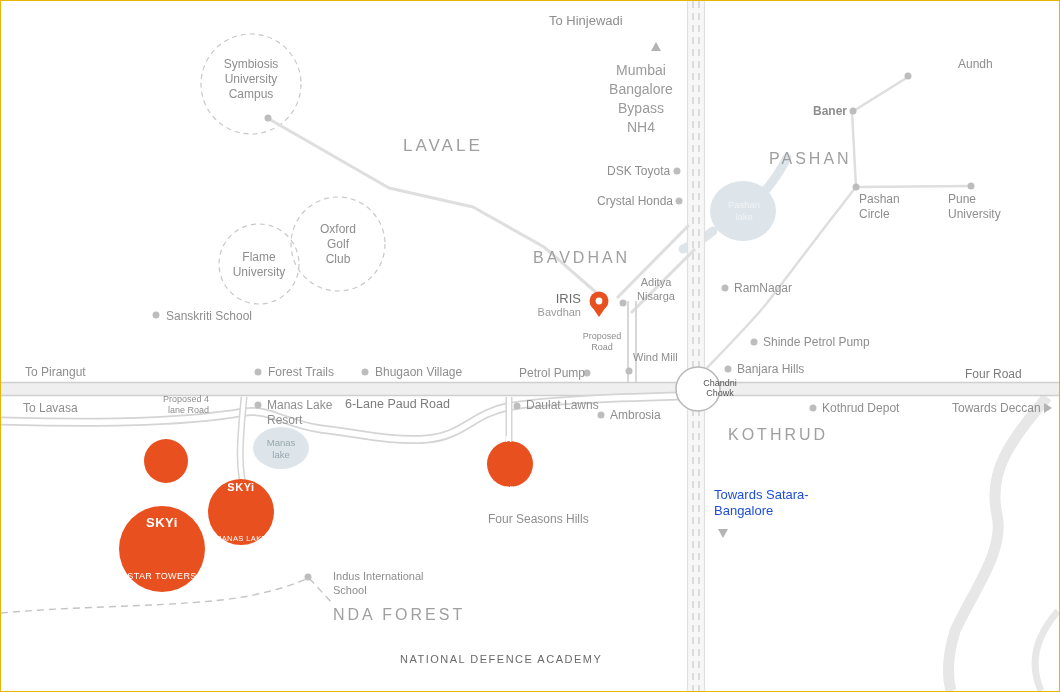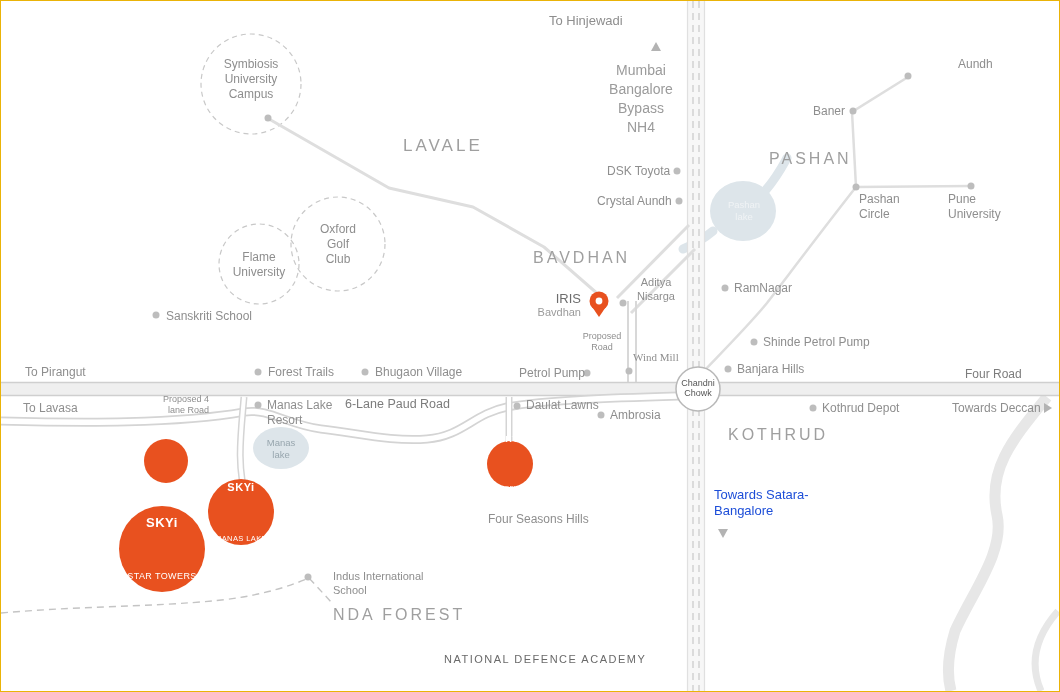--- a/index.html
+++ b/index.html
@@ -117,70 +117,70 @@
     </g>
   </svg>
 
   <div class="lbl" style="left:548px;top:12px;font-size:13px;">To Hinjewadi</div>
   <div class="lbl wrap center" style="left:604px;top:60px;width:72px;font-size:14px;line-height:1.35;color:#9b9b9b;">Mumbai Bangalore Bypass NH4</div>
 
   <div class="lbl wrap center" style="left:210px;top:56px;width:80px;">Symbiosis University Campus</div>
   <div class="lbl area" style="left:402px;top:135px;font-size:17px;">LAVALE</div>
 
   <div class="lbl" style="left:606px;top:163px;">DSK Toyota</div>
-  <div class="lbl" style="left:596px;top:193px;">Crystal Aundh</div>
+  <div class="lbl" style="left:596px;top:193px;">Crystal Honda</div>
 
   <div class="lbl area" style="left:768px;top:148px;">PASHAN</div>
   <div class="lbl" style="left:917px;top:56px;margin-left:40px;">Aundh</div>
-  <div class="lbl" style="left:812px;top:103px;">Baner</div>
+  <div class="lbl" style="left:812px;top:103px;font-weight:bold;">Baner</div>
   <div class="lbl wrap" style="left:858px;top:191px;width:52px;">Pashan Circle</div>
   <div class="lbl wrap" style="left:947px;top:191px;width:62px;">Pune University</div>
   <div class="lbl wrap center small" style="left:722px;top:198px;width:42px;color:#f0f3f5;">Pashan lake</div>
 
   <div class="lbl area" style="left:532px;top:247px;">BAVDHAN</div>
   <div class="lbl wrap center" style="left:223px;top:249px;width:70px;">Flame University</div>
   <div class="lbl wrap center" style="left:312px;top:221px;width:50px;">Oxford Golf Club</div>
   <div class="lbl" style="left:165px;top:308px;">Sanskriti School</div>
 
   <div class="lbl right" style="left:528px;top:290px;width:52px;font-size:13px;color:#6d6d6d;">IRIS</div>
   <div class="lbl right" style="left:528px;top:305px;width:52px;font-size:11px;color:#9b9b9b;">Bavdhan</div>
 
   <div class="lbl wrap center" style="left:630px;top:275px;width:50px;font-size:11px;">Aditya Nisarga</div>
   <div class="lbl wrap center" style="left:576px;top:330px;width:50px;font-size:9px;">Proposed Road</div>
 
   <div class="lbl" style="left:733px;top:280px;">RamNagar</div>
   <div class="lbl" style="left:762px;top:334px;">Shinde Petrol Pump</div>
   <div class="lbl" style="left:736px;top:361px;">Banjara Hills</div>
 
-  <div class="lbl" style="left:632px;top:350px;font-size:11px;font-family:Liberation Serif, serif;">Wind Mill</div>
+  <div class="lbl" style="left:632px;top:350px;font-size:11px;">Wind Mill</div>
   <div class="lbl" style="left:518px;top:365px;">Petrol Pump</div>
   <div class="lbl" style="left:24px;top:364px;">To Pirangut</div>
   <div class="lbl" style="left:267px;top:364px;">Forest Trails</div>
   <div class="lbl" style="left:374px;top:364px;">Bhugaon Village</div>
   <div class="lbl" style="left:964px;top:366px;color:#7c7c7c;">Four Road</div>
 
-  <div class="lbl wrap center" style="left:674px;top:377px;width:46px;font-size:9px;color:#555;line-height:1.15;">Chandni Chowk</div>
+  <div class="lbl wrap center" style="left:674px;top:377px;width:46px;font-size:9px;color:#555;line-height:1.15;padding-left:22px;">Chandni Chowk</div>
 
   <div class="lbl" style="left:22px;top:400px;">To Lavasa</div>
   <div class="lbl wrap right" style="left:152px;top:393px;width:56px;font-size:9px;">Proposed 4 lane Road</div>
   <div class="lbl wrap" style="left:266px;top:397px;width:72px;">Manas Lake Resort</div>
   <div class="lbl" style="left:344px;top:396px;color:#7c7c7c;font-size:12.5px;">6-Lane Paud Road</div>
   <div class="lbl" style="left:525px;top:397px;">Daulat Lawns</div>
   <div class="lbl" style="left:609px;top:407px;">Ambrosia</div>
   <div class="lbl" style="left:821px;top:400px;">Kothrud Depot</div>
   <div class="lbl" style="left:951px;top:400px;">Towards Deccan</div>
 
   <div class="lbl area" style="left:727px;top:424px;">KOTHRUD</div>
   <div class="lbl wrap center small" style="left:259px;top:436px;width:42px;color:#98a6ae;">Manas lake</div>
   <div class="lbl wrap" style="left:713px;top:486px;width:125px;font-size:13px;color:#1d4ed8;">Towards Satara-Bangalore</div>
   <div class="lbl" style="left:487px;top:511px;">Four Seasons Hills</div>
   <div class="lbl wrap" style="left:332px;top:569px;width:115px;font-size:11px;">Indus International School</div>
 
   <div class="lbl area" style="left:332px;top:604px;">NDA FOREST</div>
-  <div class="lbl" style="left:399px;top:652px;font-size:11px;letter-spacing:1.5px;color:#6a6a6a;margin-left:44px;">NATIONAL DEFENCE ACADEMY</div>
+  <div class="lbl" style="left:399px;top:652px;font-size:11px;letter-spacing:1.5px;color:#6a6a6a;">NATIONAL DEFENCE ACADEMY</div>
 
   <div class="marker" style="left:143px;top:438px;width:44px;height:44px;">
     <span class="brand" style="font-size:9px;">SKYi</span>
     <span class="pname" style="font-size:6.5px;">FIRST</span>
   </div>
 
   <div class="marker" style="left:207px;top:478px;width:66px;height:66px;">
     <span class="brand" style="font-size:11px;">SKYi</span>
     <span class="pname" style="font-size:7.5px;">MANAS LAKE</span>
   </div>

